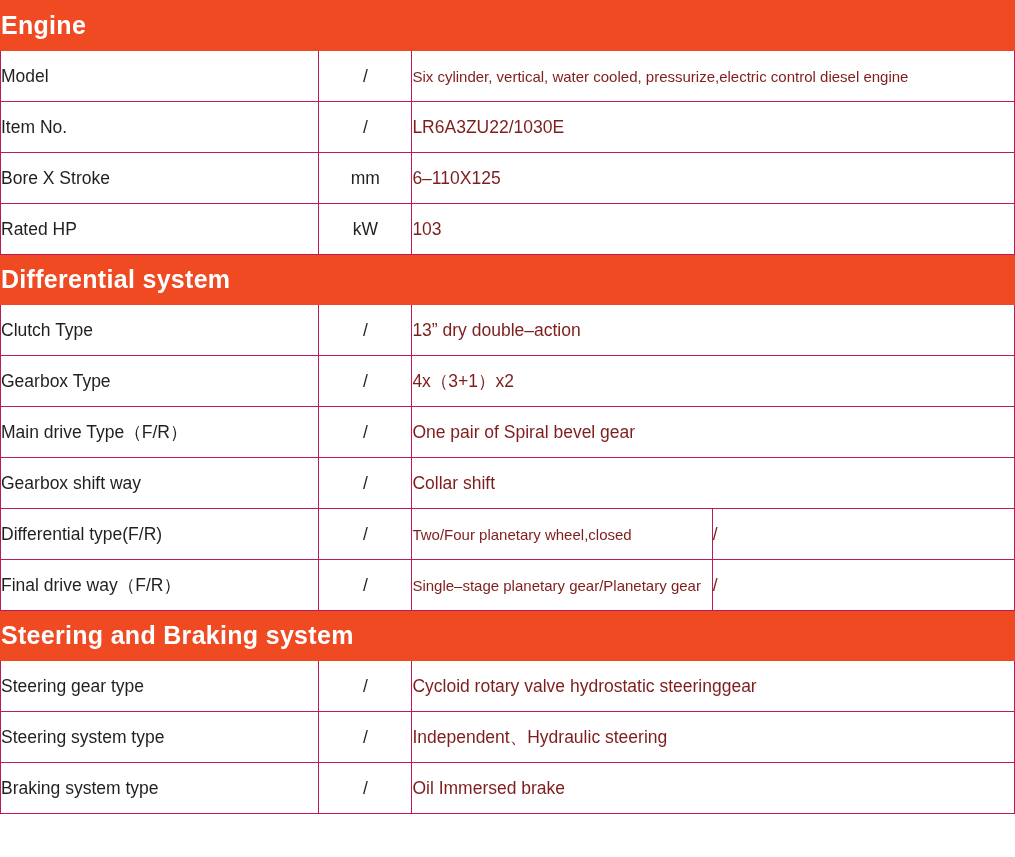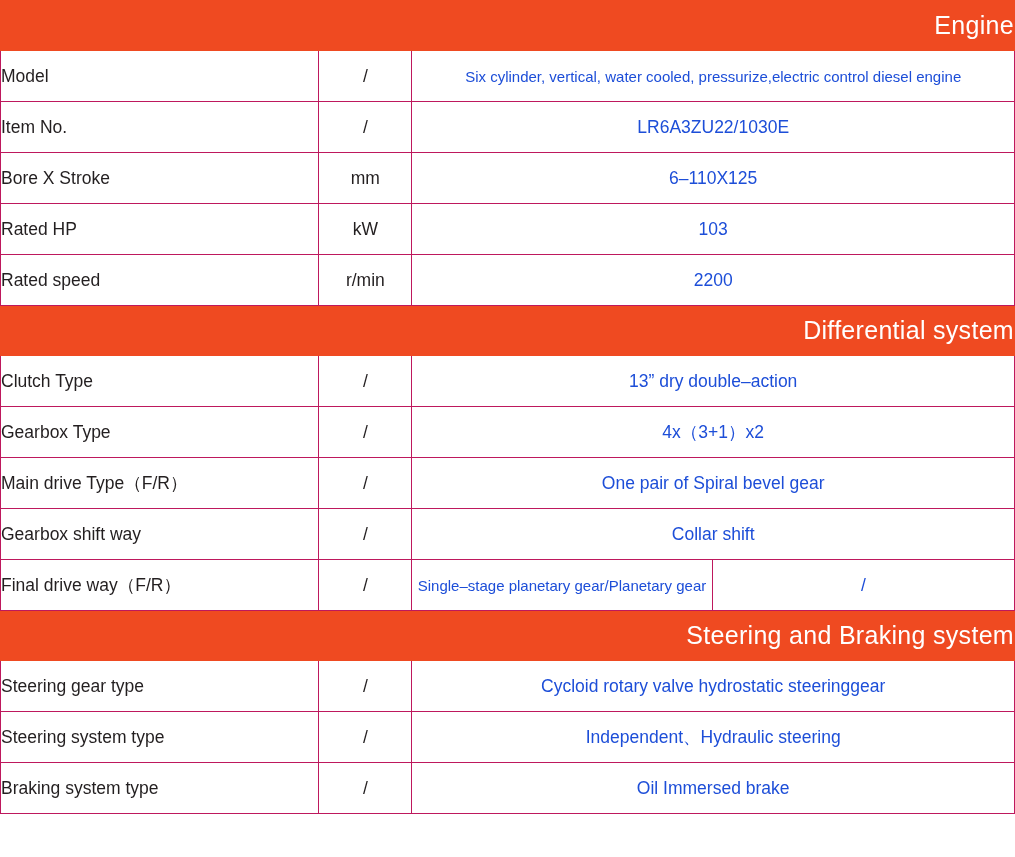--- a/index.html
+++ b/index.html
@@ -27,44 +27,42 @@
   
   col.c-label { width: 318px; }
   col.c-unit  { width: 93px;  }
   col.c-val1  { width: 300px; }
   col.c-val2  { width: 302px; }
 
   .section-row td {
     background: #ef4a21;
     border: 1px solid #ef4a21;
     color: #ffffff;
-    text-align: right;
+    text-align: left;
     font-size: 25px;
-    font-weight: 400;
+    font-weight: 700;
     height: 49px;
     letter-spacing: 0.3px;
-    padding-left: 13px;
   }
   .cell-label {
     padding-left: 34px;
     font-size: 17.5px;
     height: 50px;
     color: #231f20;
     background: #ffffff;
   }
   .cell-unit {
     text-align: center;
     font-size: 17.5px;
     color: #231f20;
     background: #ffffff;
   }
   .cell-value {
-    text-align: center;
     font-size: 17.5px;
-    color: #1d4ed8;
+    color: #7f1d1d;
     background: #ffffff;
   }
   .cell-value.small {
     font-size: 15px;
   }
   .cell-value.tiny {
     font-size: 15px;
   }
   .row-tall .cell-label,
   .row-tall .cell-unit,
@@ -97,25 +95,20 @@
       <tr class="row-tall">
         <td class="cell-label">Bore X Stroke</td>
         <td class="cell-unit">mm</td>
         <td class="cell-value" colspan="2">6–110X125</td>
       </tr>
       <tr class="row-tall">
         <td class="cell-label">Rated HP</td>
         <td class="cell-unit">kW</td>
         <td class="cell-value" colspan="2">103</td>
       </tr>
-      <tr class="row-tall">
-        <td class="cell-label">Rated speed</td>
-        <td class="cell-unit">r/min</td>
-        <td class="cell-value" colspan="2">2200</td>
-      </tr>
       <tr class="section-row">
         <td colspan="4">Differential system</td>
       </tr>
       <tr class="row-tall">
         <td class="cell-label">Clutch Type</td>
         <td class="cell-unit">/</td>
         <td class="cell-value" colspan="2">13”  dry double–action</td>
       </tr>
       <tr class="row-tall">
         <td class="cell-label">Gearbox Type</td>
@@ -124,20 +117,26 @@
       </tr>
       <tr class="row-tall">
         <td class="cell-label">Main drive Type（F/R）</td>
         <td class="cell-unit">/</td>
         <td class="cell-value" colspan="2">One pair of Spiral bevel gear</td>
       </tr>
       <tr class="row-tall">
         <td class="cell-label">Gearbox shift way</td>
         <td class="cell-unit">/</td>
         <td class="cell-value" colspan="2">Collar shift</td>
+      </tr>
+      <tr class="row-tall">
+        <td class="cell-label">Differential type(F/R)</td>
+        <td class="cell-unit">/</td>
+        <td class="cell-value small">Two/Four planetary wheel,closed</td>
+        <td class="cell-value">/</td>
       </tr>
       <tr class="row-tall">
         <td class="cell-label">Final drive way（F/R）</td>
         <td class="cell-unit">/</td>
         <td class="cell-value tiny">Single–stage planetary gear/Planetary gear</td>
         <td class="cell-value">/</td>
       </tr>
       <tr class="section-row">
         <td colspan="4">Steering and Braking system</td>
       </tr>

